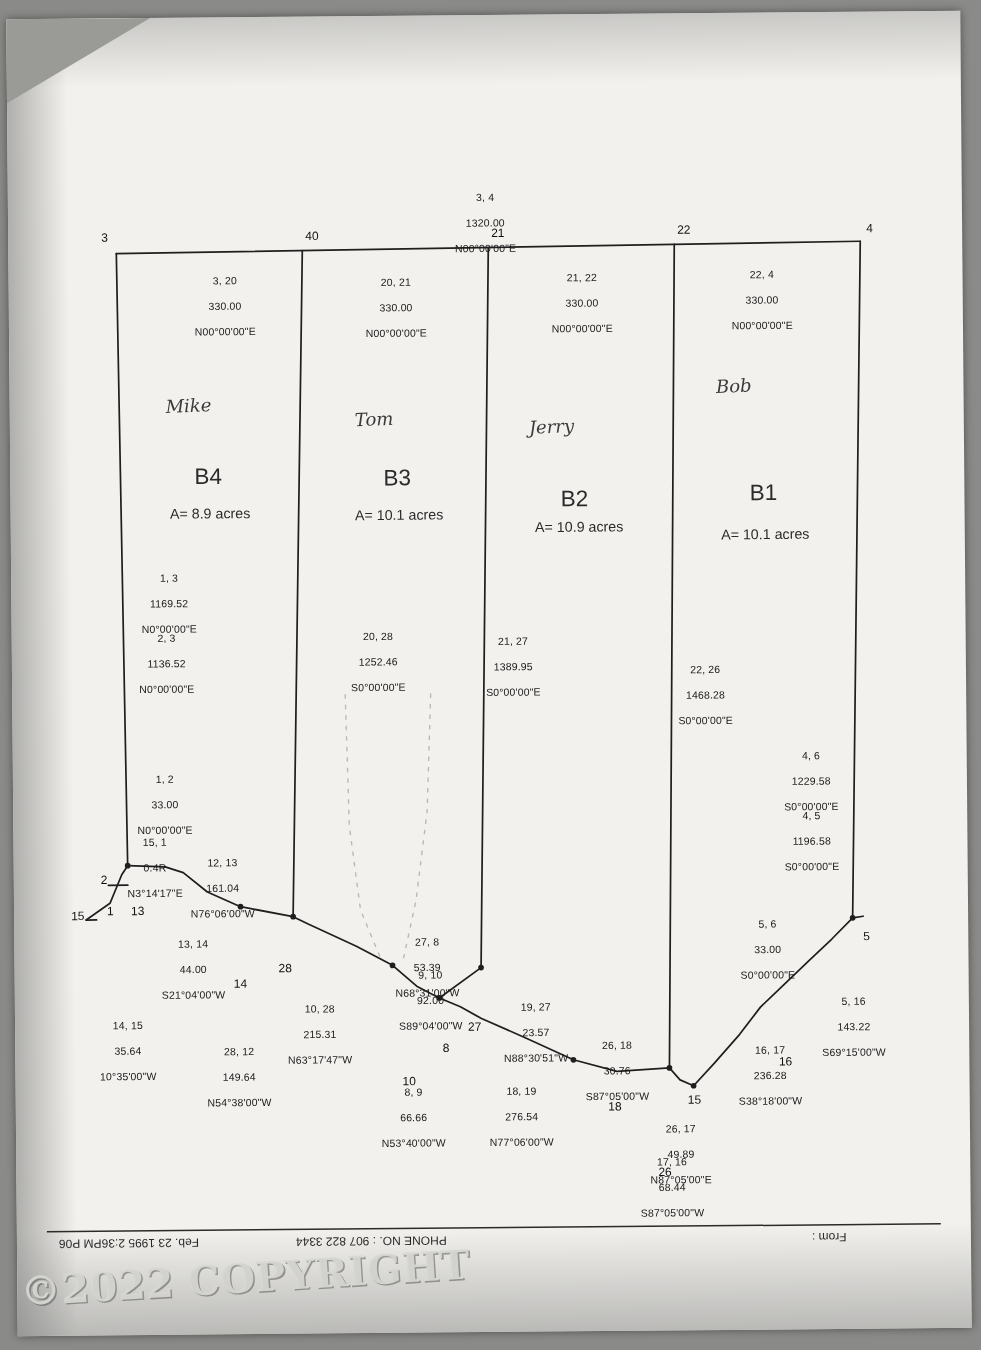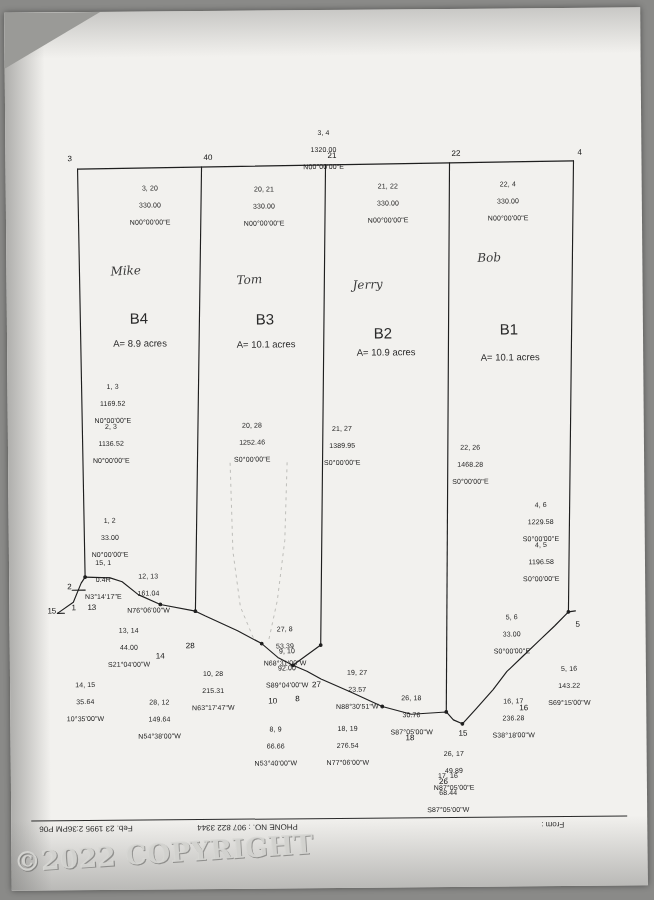--- a/index.html
+++ b/index.html
@@ -188,21 +188,21 @@
       <div class="corner-num" style="left:572px; top:140px;">4</div>
       <div class="corner-num" style="left:198px; top:142px;">40</div>
       <div class="corner-num" style="left:322px; top:141px;">21</div>
       <div class="corner-num" style="left:446px; top:140px;">22</div>
       <div class="corner-num" style="left:58px;  top:570px;">2</div>
       <div class="corner-num" style="left:38px;  top:594px;">15</div>
       <div class="corner-num" style="left:62px;  top:591px;">1</div>
       <div class="corner-num" style="left:78px;  top:591px;">13</div>
       <div class="corner-num" style="left:146px; top:600px;margin-top:40px;">14</div>
       <div class="corner-num" style="left:176px; top:630px;">28</div>
-      <div class="corner-num" style="left:258px; top:686px;">10</div>
+      <div class="corner-num" style="left:258px; top:706px;">10</div>
       <div class="corner-num" style="left:285px; top:684px;">8</div>
       <div class="corner-num" style="left:302px; top:670px;">27</div>
       <div class="corner-num" style="left:395px; top:724px;">18</div>
       <div class="corner-num" style="left:428px; top:720px;margin-top:48px;">26</div>
       <div class="corner-num" style="left:448px; top:720px;">15</div>
       <div class="corner-num" style="left:566px; top:612px;">5</div>
       <div class="corner-num" style="left:509px; top:650px;margin-top:45px;">16</div>
 
       <div class="handwrite" style="left:104px; top:252px;">Mike</div>
       <div class="handwrite" style="left:230px; top:262px;">Tom</div>

